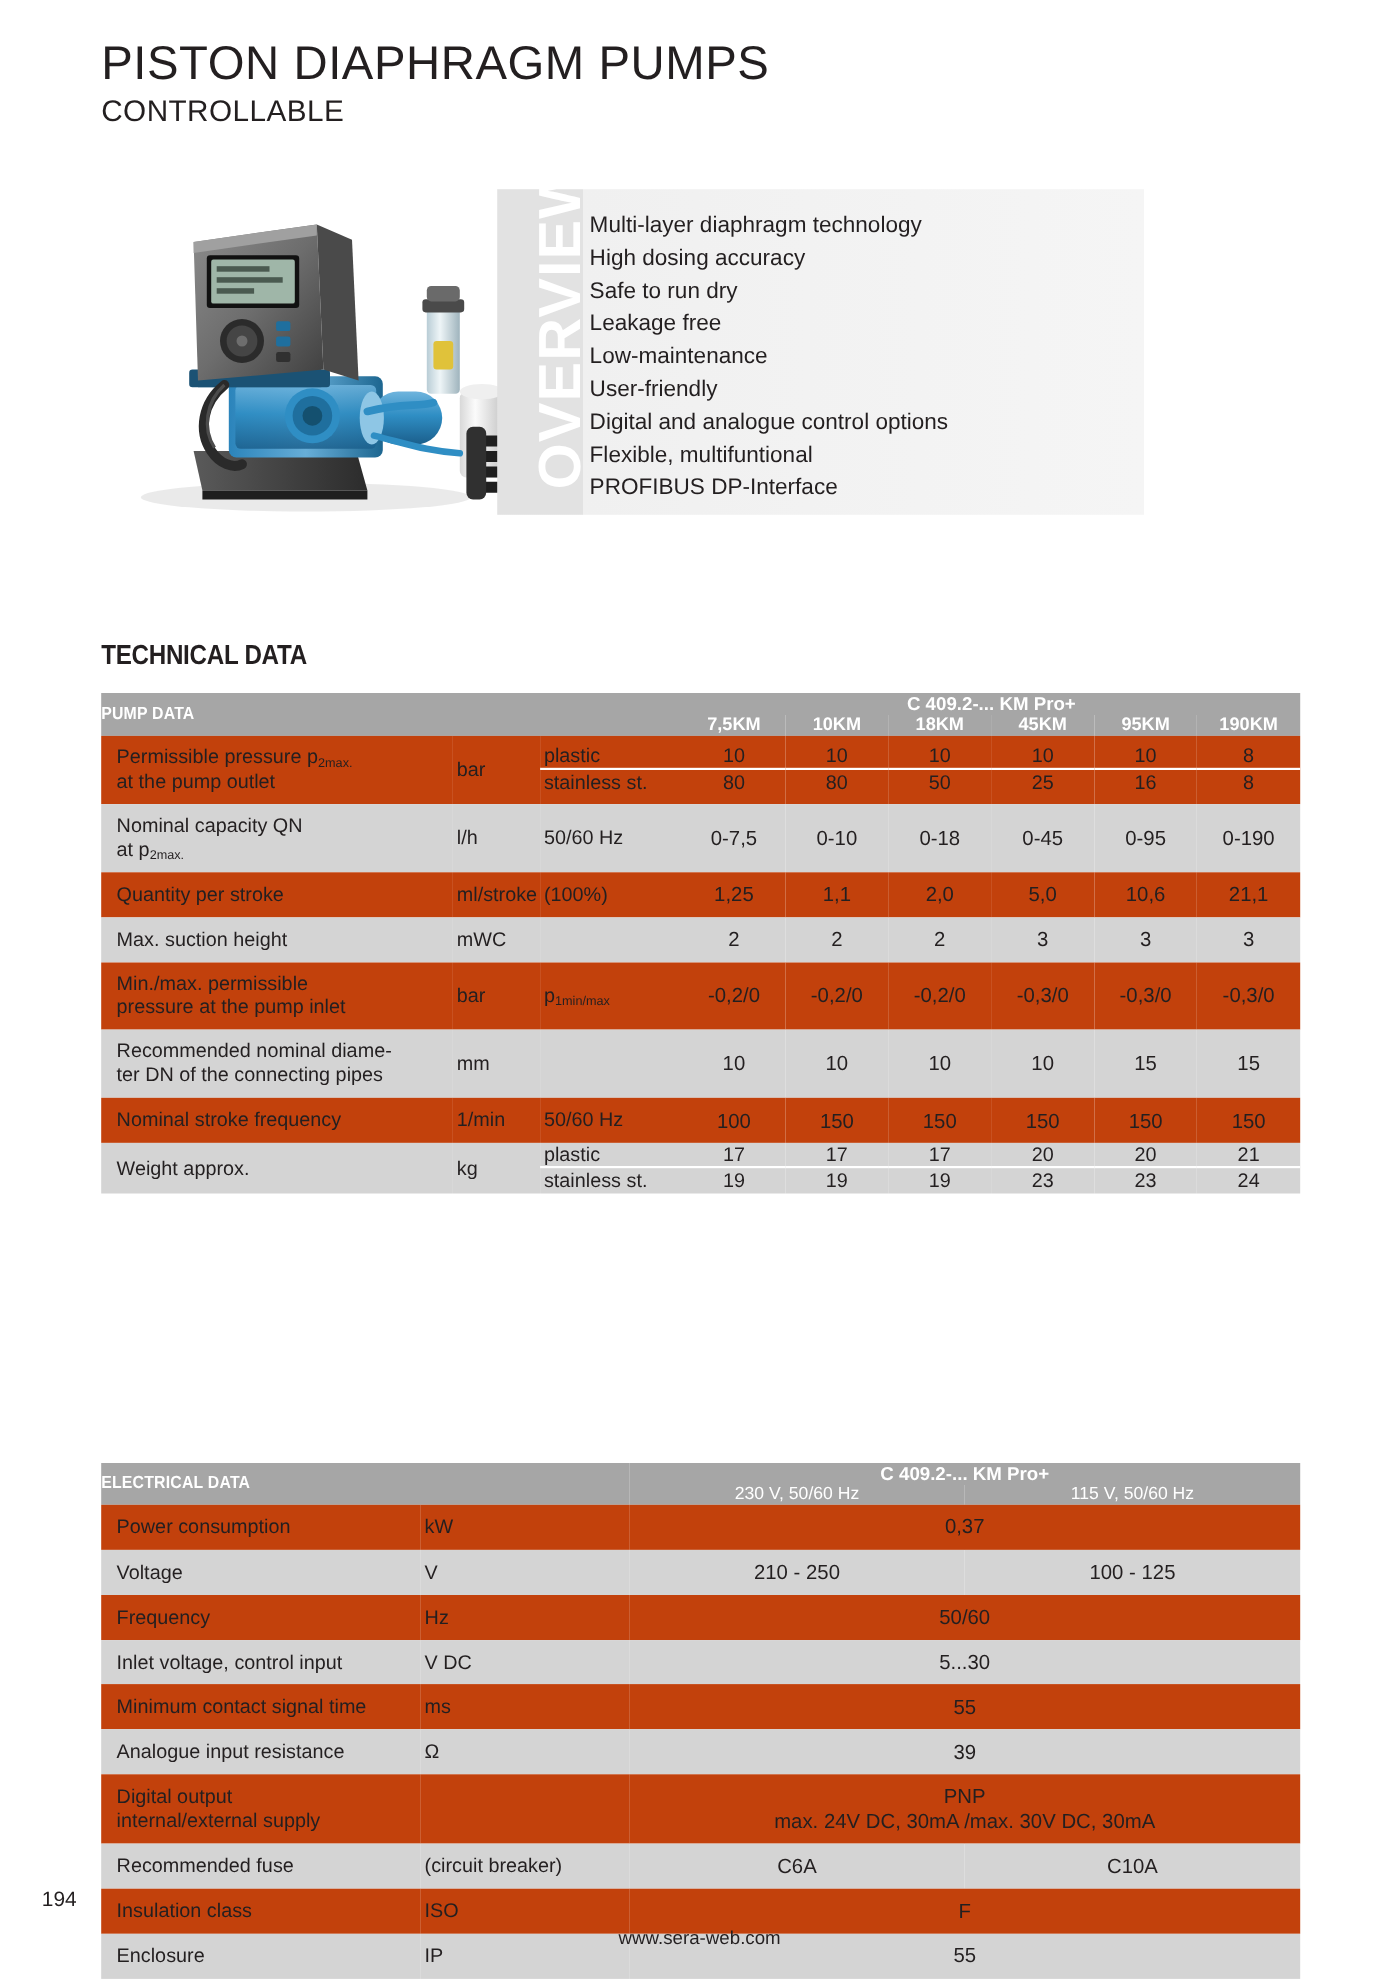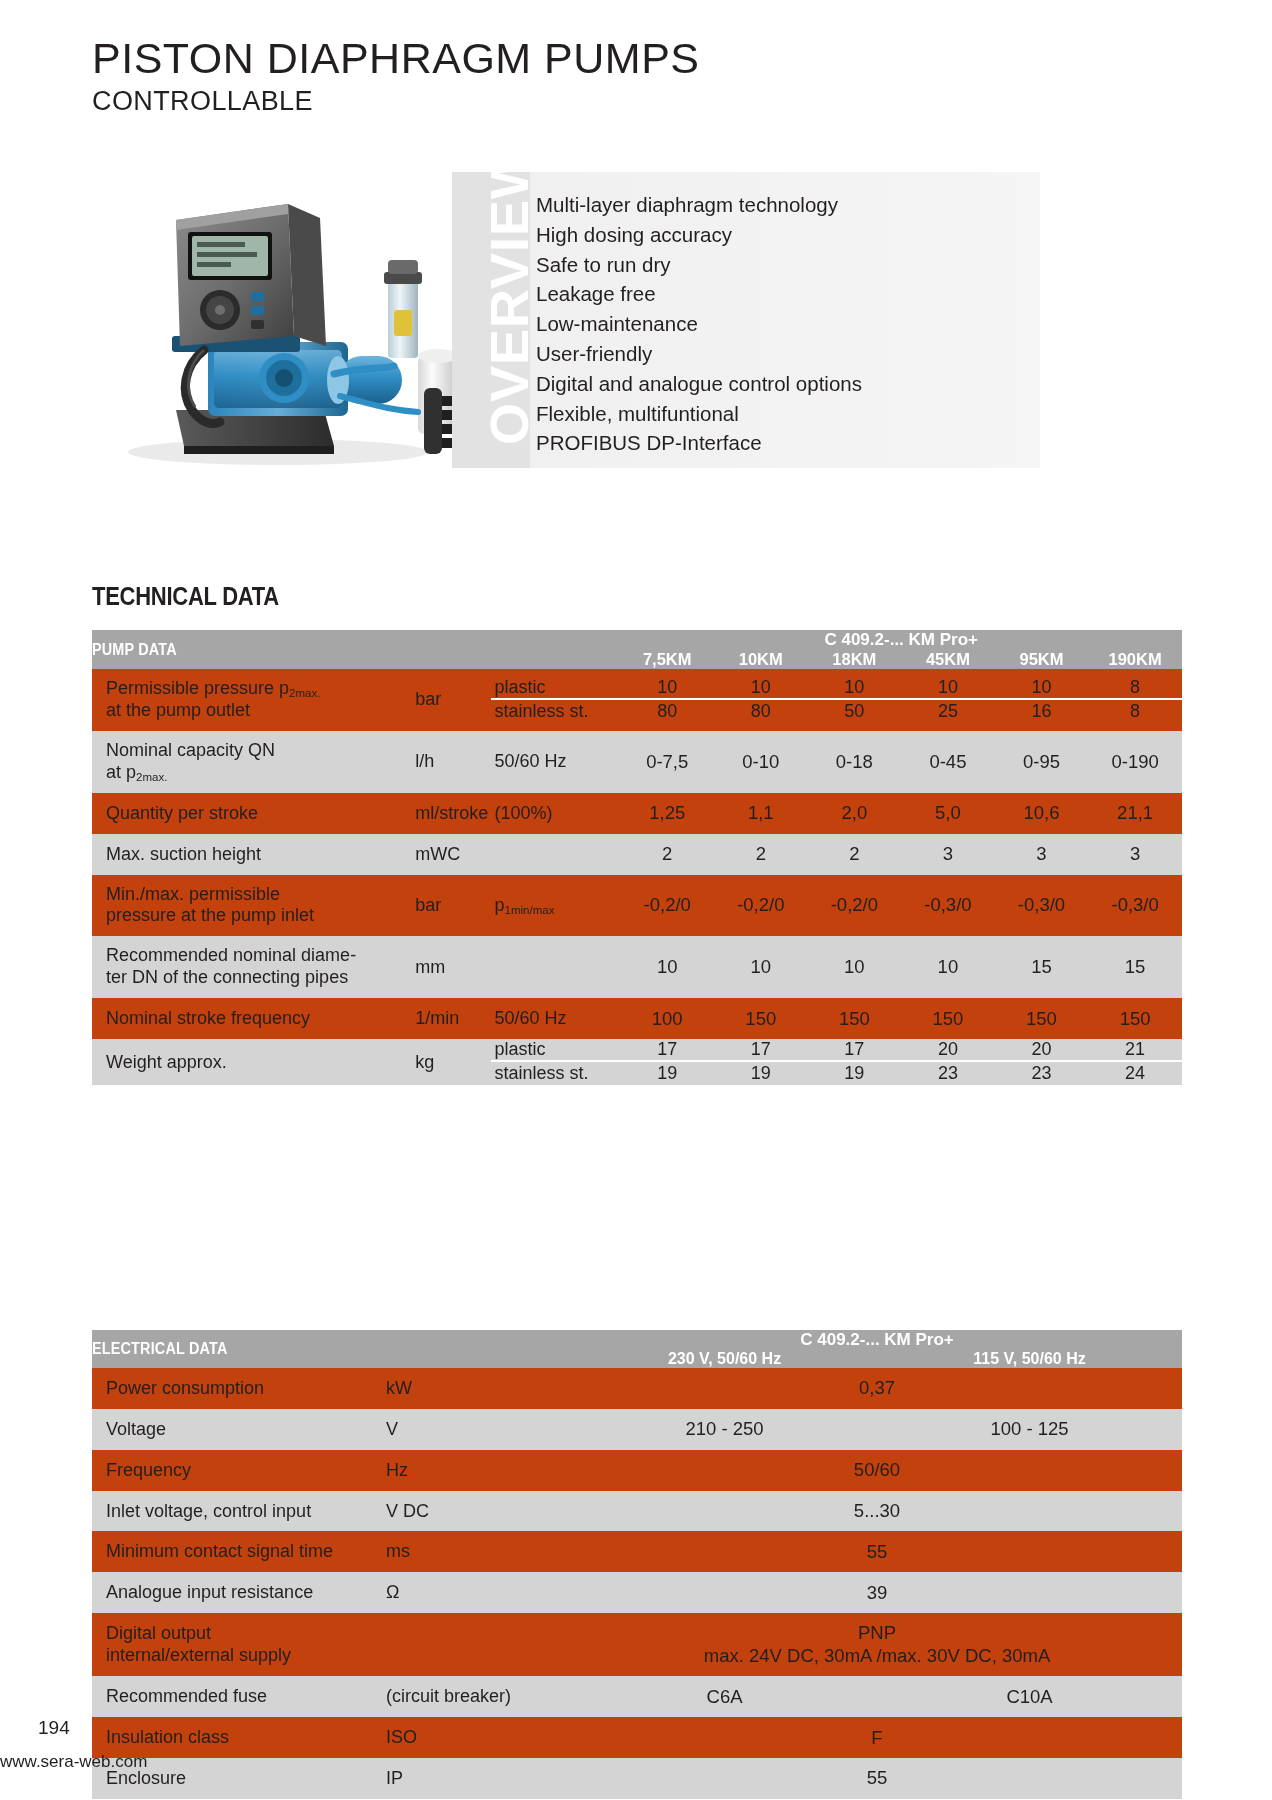--- a/index.html
+++ b/index.html
@@ -121,21 +121,21 @@
   }
   .hdr-col {
     font-size: 16.5px;
     font-weight: 700;
     text-align: center;
     padding: 4px 0 9px 0;
     white-space: nowrap;
   }
   .hdr-sub {
     font-size: 16px;
-    font-weight: 700;
+    font-weight: 400;
     text-align: center;
     padding: 5px 0 10px 0;
     white-space: nowrap;
   }
 
   .row-a { background: #c2410c; }
   .row-b { background: #d4d4d4; }
 
   .tbl-pump td, .tbl-elec td { vertical-align: middle; }
 
@@ -184,20 +184,21 @@
   .page-number {
     position: absolute;
     left: 38px; top: 1717px;
     font-size: 19px;
     color: #231f20;
   }
   .footer-url {
     position: absolute;
     left: 0; top: 1752px;
     width: 1272px;
+    text-align: center;
     font-size: 17px;
     color: #231f20;
   }
 </style>
 </head>
 <body>
 
 <div class="page">
 
   <div class="title-block">

